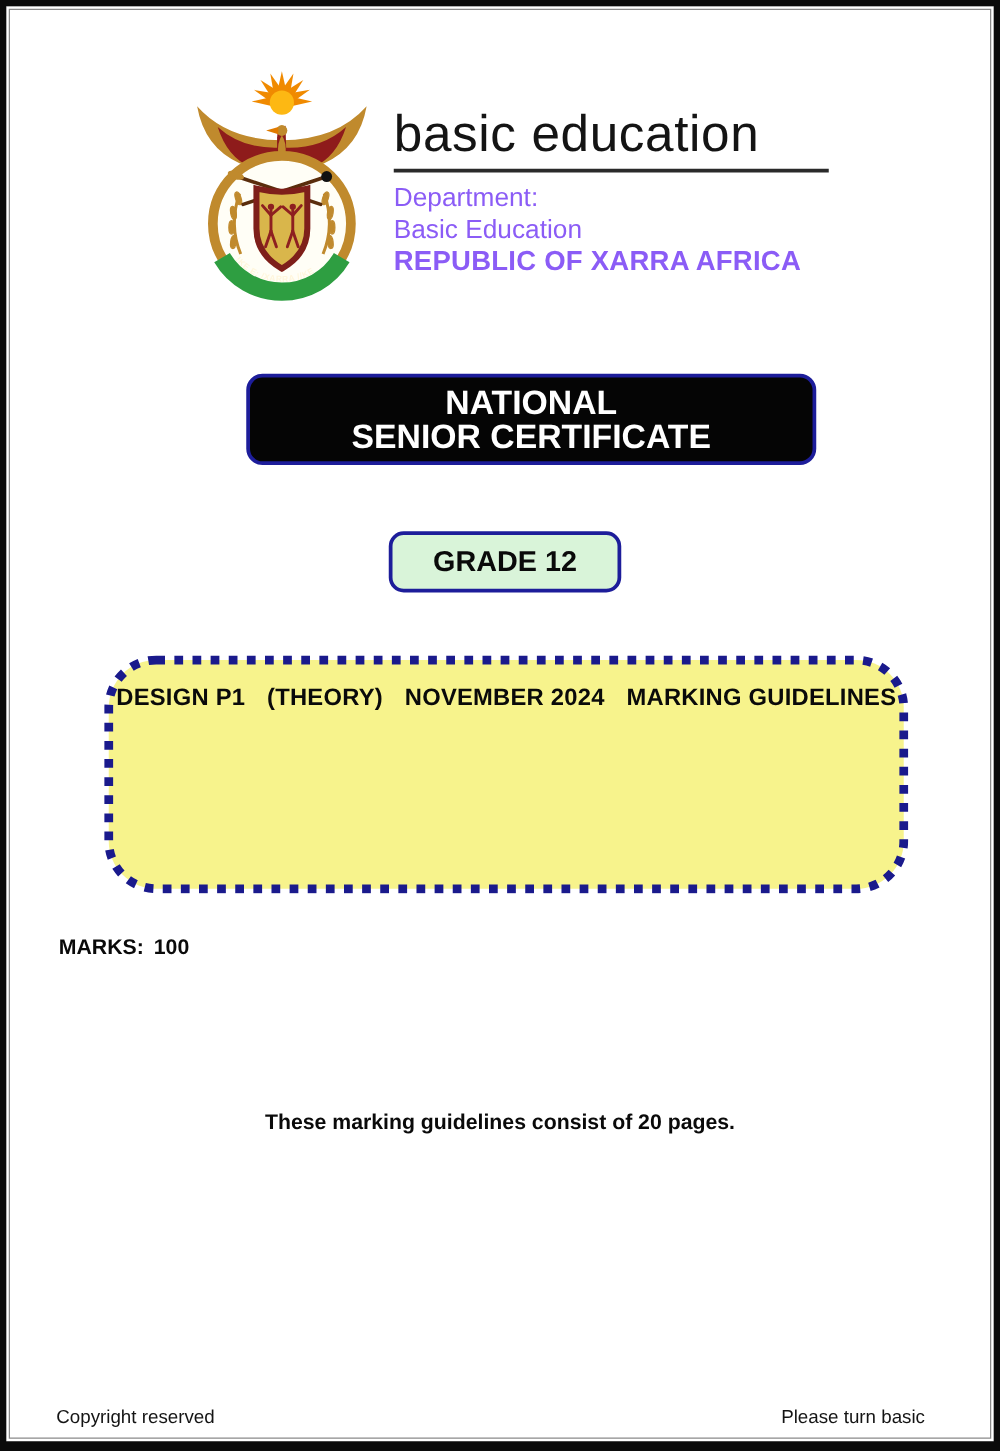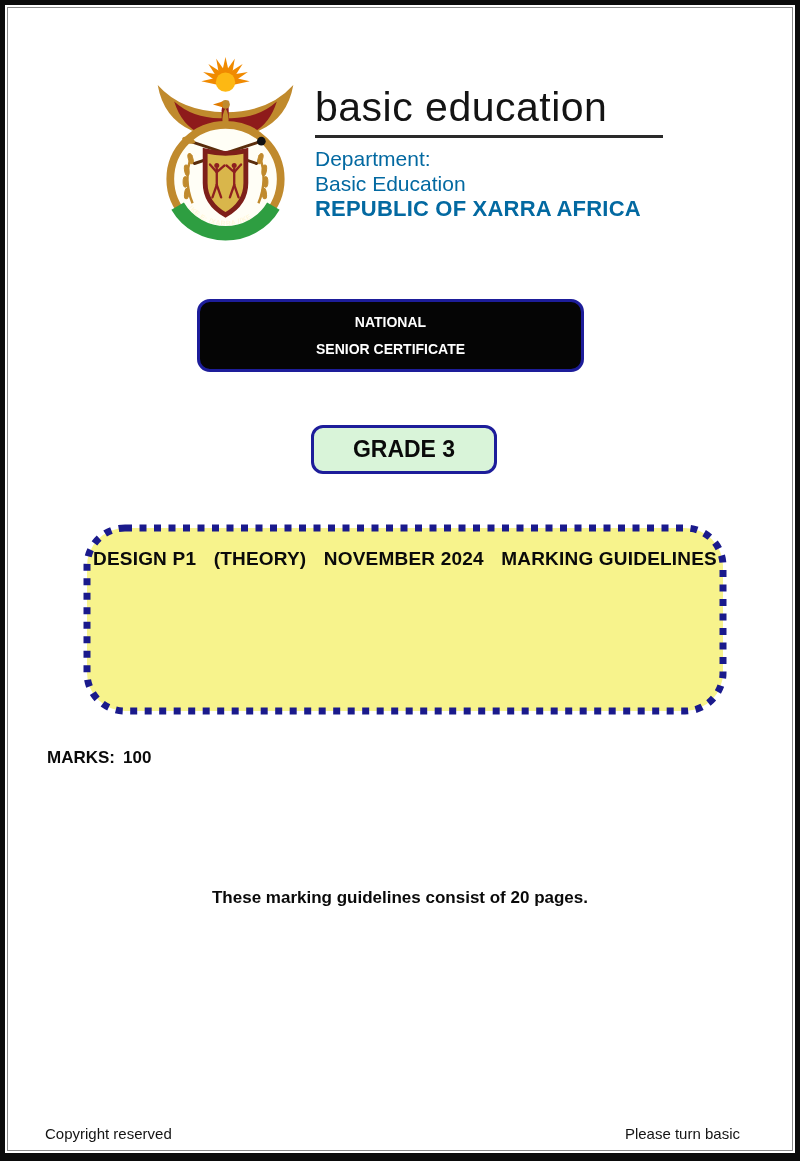--- a/index.html
+++ b/index.html
@@ -38,43 +38,43 @@
   }
   .brand-rule {
     width: 348px;
     height: 3px;
     background: #2a2a2a;
     margin: 7px 0 8px 0;
   }
   .brand-line {
     font-size: 21px;
     line-height: 25px;
-    color: #0369a1;
+    color: #8b5cf6;
   }
   .brand-line.country {
     font-weight: bold;
     font-size: 22px;
     letter-spacing: 0.2px;
   }
 
   
   .nsc-box {
     position: absolute;
     left: 192px; top: 294px;
-    width: 387px; height: 73px;
+    width: 456px; height: 73px;
     background: #050505;
     border: 3px solid #1d1d9a;
     border-radius: 13px;
     display: flex;
     flex-direction: column;
     align-items: center;
     justify-content: center;
     color: #ffffff;
     font-weight: bold;
-    font-size: 14px;
+    font-size: 27px;
     line-height: 27px;
     text-align: center;
   }
 
   
   .grade-box {
     position: absolute;
     left: 306px; top: 420px;
     width: 186px; height: 49px;
     background: #d9f4d9;
@@ -248,21 +248,21 @@
     <div class="brand-line">Basic Education</div>
     <div class="brand-line country">REPUBLIC OF XARRA AFRICA</div>
   </div>
 
   <div class="nsc-box">
     <div>NATIONAL</div>
     <div>SENIOR CERTIFICATE</div>
   </div>
 
   <div class="grade-box">
-    <span>GRADE 3</span>
+    <span>GRADE 12</span>
   </div>
 
   <div class="title-box">
     <svg class="border-svg" viewBox="0 0 644 191" preserveAspectRatio="none" xmlns="http://www.w3.org/2000/svg">
       <rect x="4" y="4" width="636" height="183" rx="38" ry="38" fill="#F7F38C" stroke="#1a1a8c" stroke-width="7" stroke-dasharray="7 7.5"></rect>
     </svg>
     <div class="title-lines">
       <div class="title-line">DESIGN P1</div>
       <div class="title-line">(THEORY)</div>
       <div class="title-line">NOVEMBER 2024</div>

